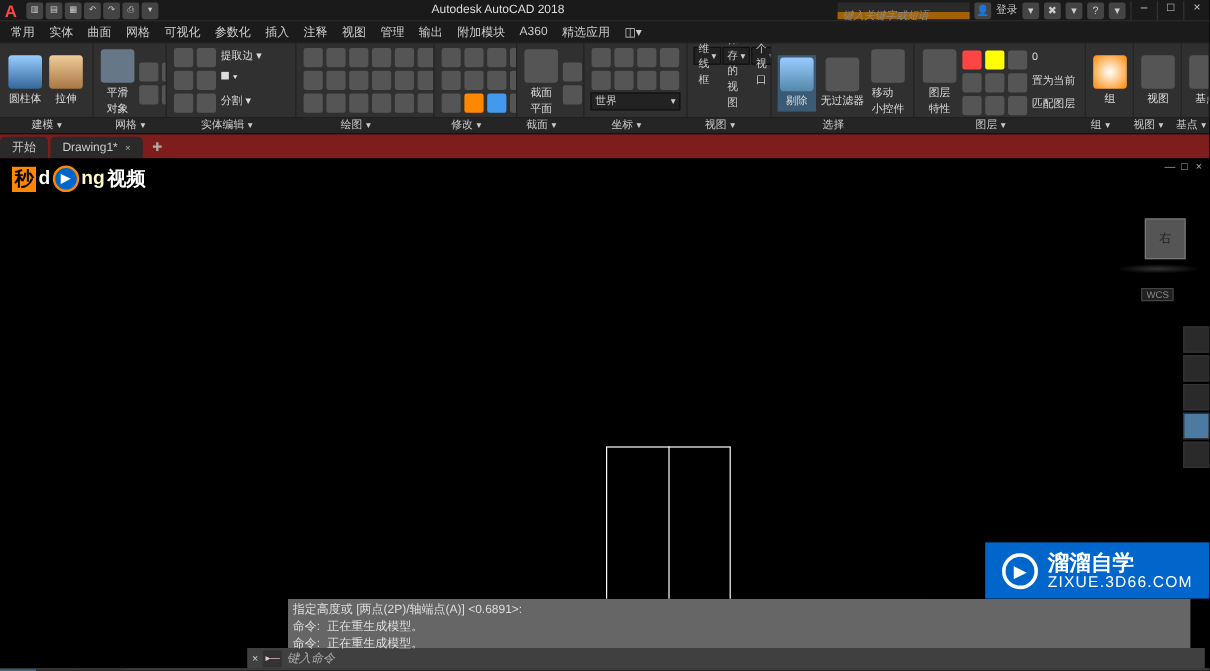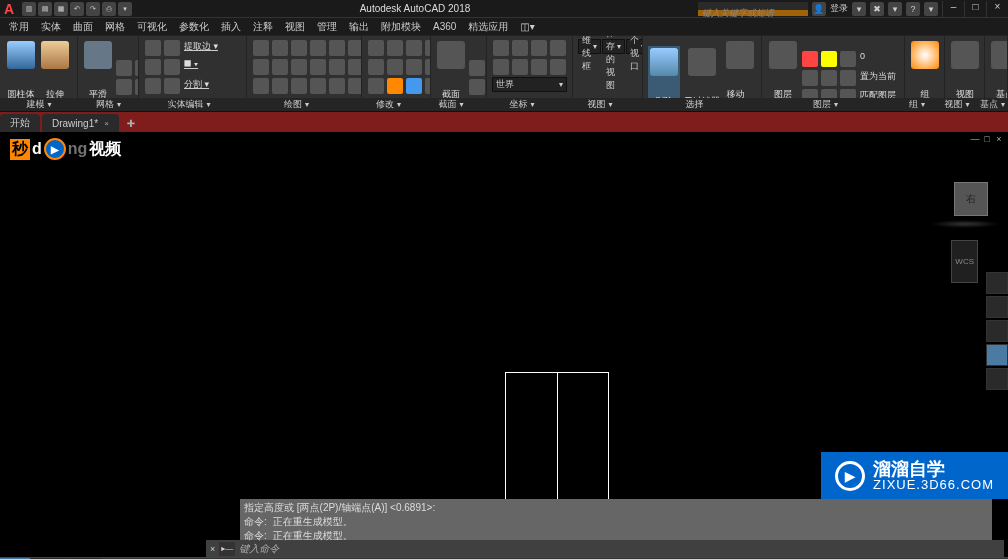--- a/index.html
+++ b/index.html
@@ -34,21 +34,21 @@
   
   .ribbon { height: 62px; background: #303030; display: flex;
             align-items: stretch; }
   .panel { border-right: 1px solid #222; padding: 2px 4px;
            display: flex; flex-direction: column; overflow:hidden; position:relative;}
   .panel-body { flex: 1; display: flex; align-items: center; gap: 2px; padding: 1px;}
   .big-btn { display: flex; flex-direction: column; align-items: center;
              gap: 2px; padding: 2px; min-width: 30px; }
   .big-btn .icon { width: 28px; height: 28px; background: #555;
                    border-radius: 3px; display:inline-block;}
-  .big-btn .label { font-size: 9px; color: #ddd; margin-top: 17px; }
+  .big-btn .label { font-size: 9px; color: #ddd; }
   .small-btn { width: 16px; height: 16px; background: #555;
                border-radius: 2px; margin: 1px; display:inline-block; flex:0 0 auto;}
   .small-grid { display: flex; flex-direction:column; gap:1px;}
   .small-row { display:flex; gap:1px;}
   .dropdown { height: 15px; background: #222; color: #ccc;
               font-size: 9px; padding: 1px 3px; display:flex;
               align-items:center; gap:2px; line-height:13px;
               border:1px solid #111;}
   .dropdown::after { content: "▾"; font-size: 8px; color: #ccc; margin-left:auto;}
   .text-btn { font-size: 9px; color: #ddd; padding: 1px 2px; white-space:nowrap;}
@@ -76,21 +76,21 @@
             display:flex; gap:2px;}
   .canvas .inner-ctrl span{ font-size:9px; color:#aaa; width:10px; text-align:center;}
   .viewgizmo { position:absolute; right:20px; top:50px;
                width:34px; height:34px; background:#555555;
                border:1px solid #777; display:flex; align-items:center;
                justify-content:center; font-size:10px; color:#222;}
   .viewgizmo-shadow { position:absolute; right:8px; top:88px;
                width:70px; height:8px; background:radial-gradient(ellipse,#333,#000 70%);}
   .wcs-badge{ position:absolute; right:30px; top:108px;
               font-size:8px; color:#888; border:1px solid #444;
-              padding:16px 3px; background:#202020;}
+              padding:0 3px; background:#202020;}
   .navbar{ position:absolute; right:0; top:140px; width:22px;
            display:flex; flex-direction:column; gap:2px;}
   .navbar .ni{ width:22px; height:22px; background:#2a2a2a;
                border:1px solid #333;}
   .navbar .ni.active{ background:#4b7aa3;}
   
   .rect { position:absolute; left:505px; top:240px; width:104px;
           height:219px; border:1px solid #fff;}
   .divline{position:absolute; left:557px; top:240px; width:0;
            height:219px; border-left:1px solid #fff;}
@@ -216,21 +216,21 @@
             <span class="small-btn"></span>
           </div>
       <div class="small-row">
             <span class="small-btn"></span>
             <span class="small-btn"></span>
           </div>
     </div>
   </div>
  </div>
 
- <div class="panel" style="width:108px;text-decoration:underline;">
+ <div class="panel" style="width:108px;">
    <div class="panel-body">
      <div class="small-grid">
        <div class="small-row">
          <span class="small-btn"></span>
          <span class="small-btn"></span>
          <span class="text-btn">提取边 ▾</span>
           </div>
        <div class="small-row">
          <span class="small-btn"></span>
          <span class="small-btn"></span>
@@ -484,21 +484,21 @@
 <div class="canvas">
   <div class="inner-ctrl">
     <span>—</span>
     <span>□</span>
     <span>×</span>
   </div>
   <div class="logo1">
     <span class="m0">秒</span>
       <span style="color:#fff;">d</span>
     <span class="play">▶</span>
-      <span style="color:#737373;">ng</span>
+      <span style="color:#fef9c3;">ng</span>
     <span style="color:#fff;">视频</span>
   </div>
   <div class="viewgizmo">右</div>
   <div class="viewgizmo-shadow"></div>
   <div class="wcs-badge">WCS</div>
   <div class="navbar">
     <div class="ni"></div>
     <div class="ni"></div>
     <div class="ni"></div>
     <div class="ni active"></div>

